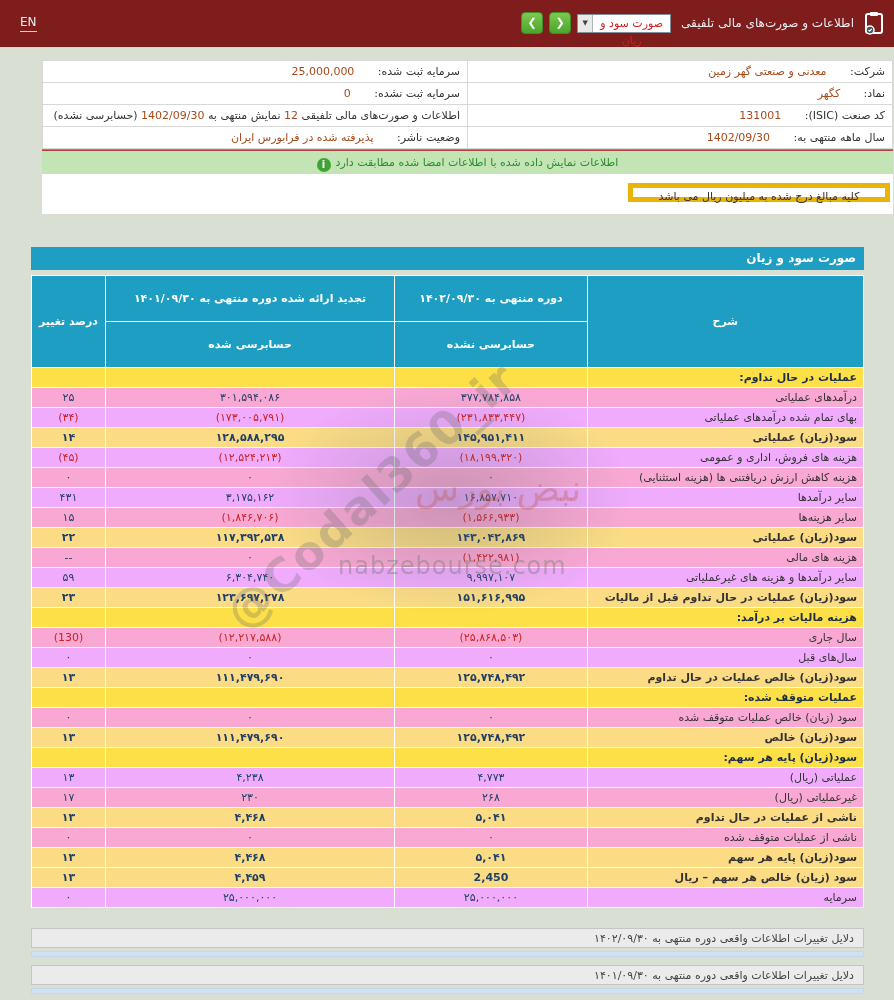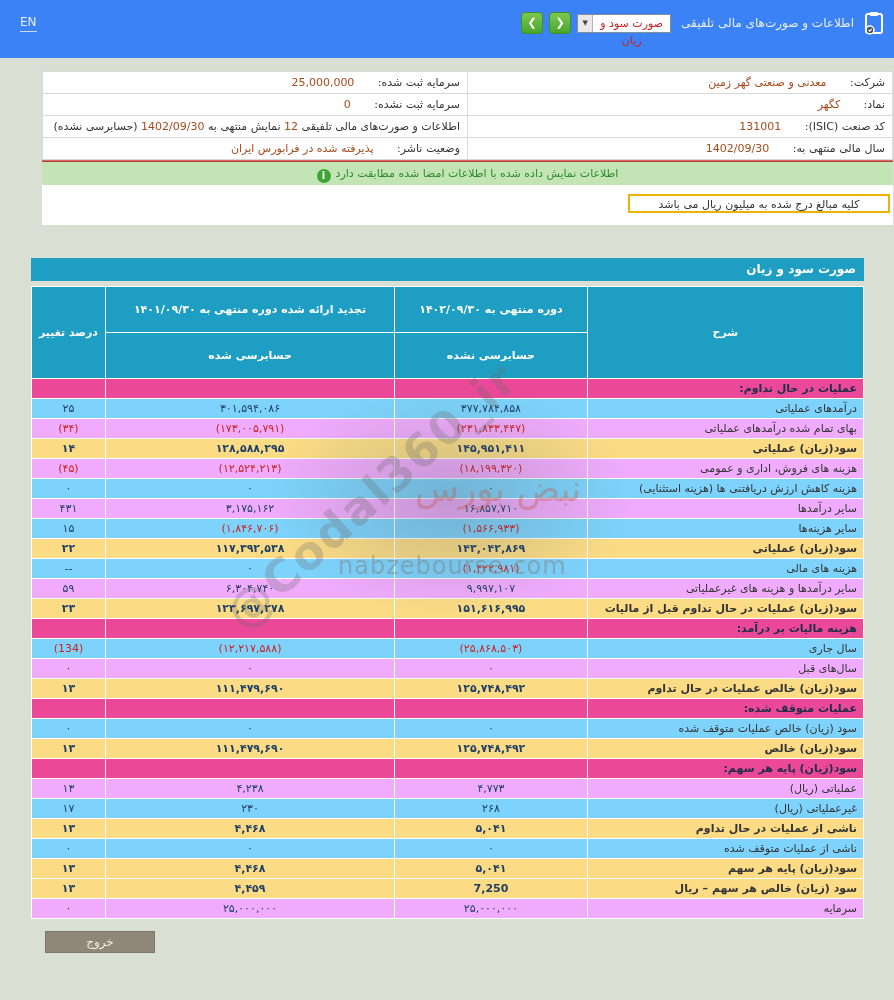--- a/index.html
+++ b/index.html
@@ -1,20 +1,20 @@
 <!DOCTYPE html>
 <html lang="fa"><head>
 <meta charset="utf-8">
 <style>
   * { margin:0; padding:0; box-sizing:border-box; }
   html,body { width:894px; height:1000px; overflow:hidden; }
   body { background:#dadfd3; font-family:"DejaVu Sans", sans-serif; position:relative; }
 
   
-  .topbar { height:58px; background:#3b82f6; position:relative; direction:ltr; }
+  .topbar { height:47px; background:#7f1d1d; position:relative; direction:ltr; }
   .lang-link { position:absolute; left:20px; top:15px; color:#e8eef0; font-size:12px;
                border-bottom:1px solid #cfd9db; padding-bottom:2px; text-decoration:none; cursor:pointer; }
   .topbar-right { position:absolute; right:10px; top:11px; display:flex; align-items:center; }
   .nav-btn { width:22px; height:22px; border-radius:4px; margin-right:6px; cursor:pointer;
              background:linear-gradient(#7cc94f,#4aa52d); border:1px solid #3f8f28;
              color:#fff; font-size:11px; line-height:20px; text-align:center; font-weight:bold; }
   .stmt-select { width:94px; height:19px; background:#fff; border:1px solid #828f9b;
                  display:flex; align-items:stretch; margin-right:10px; cursor:pointer; }
   .stmt-select .arrow { width:15px; background:#e9e9e9; border-right:1px solid #b5b5b5;
                         color:#444; font-size:7px; line-height:17px; text-align:center; }
@@ -32,35 +32,35 @@
   .info-table .lbl { color:#333;padding-left:20px; }
   .info-table .val { color:#a8491a; }
   .info-table .plain { color:#333; }
   .sep-red { height:2px; background:#b5413c; border-top:1px solid #d86a5f; }
   .signed-bar { height:23px; background:#c3e5b5; text-align:center; color:#2e8b2e;
                 font-size:11px; line-height:23px; }
   .info-circle { display:inline-block; width:14px; height:14px; border-radius:50%; background:#3fa435;
                  color:#fff; font-size:10px; font-weight:bold; line-height:14px; text-align:center;
                  vertical-align:-2px; margin-right:5px; }
   .amounts-box { width:262px; height:19px; margin:9px auto 0 0; margin-right:3px; margin-left:auto;
-                 border:2px solid #eab308; background:#fff; text-align:center;
+                 border:5px solid #eab308; background:#fff; text-align:center;
                  font-size:11px; line-height:17px; color:#333; }
 
   
   .main { margin:33px 30px 0 31px; position:relative; }
   .pl-title { background:#1e9ec2; color:#fff; height:23px; line-height:23px;
               font-size:12px; font-weight:bold; padding-right:8px; margin-bottom:5px; }
   table.pl { width:100%; border-collapse:separate; border-spacing:1px; background:#fff; }
   table.pl th { background:#1e9ec2; color:#fff; font-size:11px; font-weight:bold;
                 height:21px; padding:16px 4px; text-align:center; }
   table.pl td { height:19px; font-size:11px; padding:0 6px; }
-  tr.r-blue td   { background:#7dd3fc; }
+  tr.r-blue td   { background:#f9a8d4; }
   tr.r-gray td   { background:#f0abfc; }
   tr.r-yellow td { background:#fbdc85; font-weight:bold; }
-  tr.sec td      { background:#ec4899; }
+  tr.sec td      { background:#fde047; }
   tr.sec td.lbl-cell { font-weight:bold; color:#1c2f45; }
   td.lbl-cell { text-align:right; color:#333; }
   td.num-cell { text-align:center; color:#1f3f66; direction:ltr; }
   td.num-cell.neg { color:#cc2222; }
 
   
   .fnotes { margin:20px 30px 0 31px; }
   .fnote-bar { background:#ebebeb; border:1px solid #c5c5c5; height:20px; line-height:19px;
                padding:0 9px; font-size:11px; color:#444; text-align:right; cursor:pointer; }
   .fnote-blue { height:6px; background:#cfe2f3; border:1px solid #c3d8e9; margin-top:3px; margin-bottom:8px; }
@@ -112,21 +112,21 @@
           </tr>
           <tr>
             <td class="half"><span class="lbl">نماد: </span><span class="val">کگهر</span></td>
             <td class="half"><span class="lbl">سرمایه ثبت نشده: </span><span class="val">0</span></td>
           </tr>
           <tr>
             <td class="half"><span class="lbl">کد صنعت (ISIC): </span><span class="val">131001</span></td>
             <td class="half"><span class="plain">اطلاعات و صورت‌های مالی تلفیقی </span><span class="val">12</span><span class="plain"> نمایش منتهی به </span><span class="val">1402/09/30</span><span class="plain"> (حسابرسی نشده)</span></td>
           </tr>
           <tr>
-            <td class="half"><span class="lbl">سال مالی منتهی به: </span><span class="val">1402/09/30</span></td>
+            <td class="half"><span class="lbl">سال ماهه منتهی به: </span><span class="val">1402/09/30</span></td>
             <td class="half"><span class="lbl">وضعیت ناشر: </span><span class="val">پذیرفته شده در فرابورس ایران</span></td>
           </tr>
         </tbody>
     </table>
     <div class="sep-red"></div>
     <div class="signed-bar"><span>اطلاعات نمایش داده شده با اطلاعات امضا شده مطابقت دارد</span><span class="info-circle">i</span>
     </div>
     <div class="amounts-box">کلیه مبالغ درج شده به میلیون ریال می باشد</div>
   </div>
 
@@ -227,21 +227,21 @@
           <tr class="sec">
             <td class="lbl-cell">هزینه مالیات بر درآمد:</td>
             <td></td>
             <td></td>
             <td></td>
           </tr>
           <tr class="r-blue">
             <td class="lbl-cell">سال جاری</td>
             <td class="num-cell neg">(۲۵,۸۶۸,۵۰۳)</td>
             <td class="num-cell neg">(۱۲,۲۱۷,۵۸۸)</td>
-            <td class="num-cell neg">(134)</td>
+            <td class="num-cell neg">(130)</td>
           </tr>
           <tr class="r-gray">
             <td class="lbl-cell">سال‌های قبل</td>
             <td class="num-cell">۰</td>
             <td class="num-cell">۰</td>
             <td class="num-cell">۰</td>
           </tr>
           <tr class="r-yellow">
             <td class="lbl-cell">سود(زیان) خالص عملیات در حال تداوم</td>
             <td class="num-cell">۱۲۵,۷۴۸,۴۹۲</td>
@@ -297,34 +297,40 @@
             <td class="num-cell">۰</td>
           </tr>
           <tr class="r-yellow">
             <td class="lbl-cell">سود(زیان) پایه هر سهم</td>
             <td class="num-cell">۵,۰۴۱</td>
             <td class="num-cell">۴,۴۶۸</td>
             <td class="num-cell">۱۳</td>
           </tr>
           <tr class="r-yellow">
             <td class="lbl-cell">سود (زیان) خالص هر سهم – ریال</td>
-            <td class="num-cell">7,250</td>
+            <td class="num-cell">2,450</td>
             <td class="num-cell">۴,۴۵۹</td>
             <td class="num-cell">۱۳</td>
           </tr>
           <tr class="r-gray">
             <td class="lbl-cell">سرمایه</td>
             <td class="num-cell">۲۵,۰۰۰,۰۰۰</td>
             <td class="num-cell">۲۵,۰۰۰,۰۰۰</td>
             <td class="num-cell">۰</td>
           </tr>
         </tbody>
     </table>
   </div>
 
+  <div class="fnotes">
+    <div class="fnote-bar">دلایل تغییرات اطلاعات واقعی دوره منتهی به ۱۴۰۲/۰۹/۳۰</div>
+    <div class="fnote-blue"></div>
+    <div class="fnote-bar">دلایل تغییرات اطلاعات واقعی دوره منتهی به ۱۴۰۱/۰۹/۳۰</div>
+    <div class="fnote-blue"></div>
+  </div>
 
   <div class="exit-wrap">
     <div class="exit-btn">خروج</div>
   </div>
 </div>
 
 <div class="wm wm-blob"></div>
 <div class="wm wm-logo">نبض بورس</div>
 <div class="wm wm-site">nabzebourse.com</div>
 <div class="wm wm-handle">@Codal360_ir</div>

